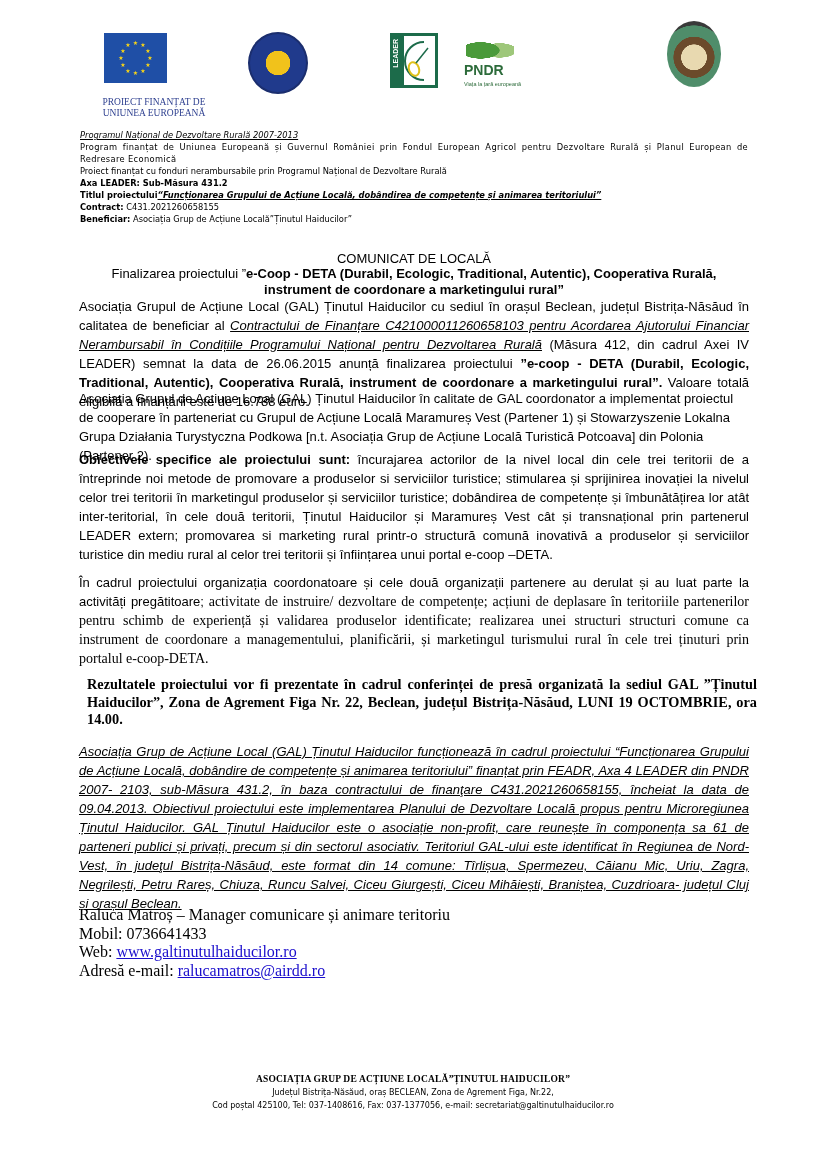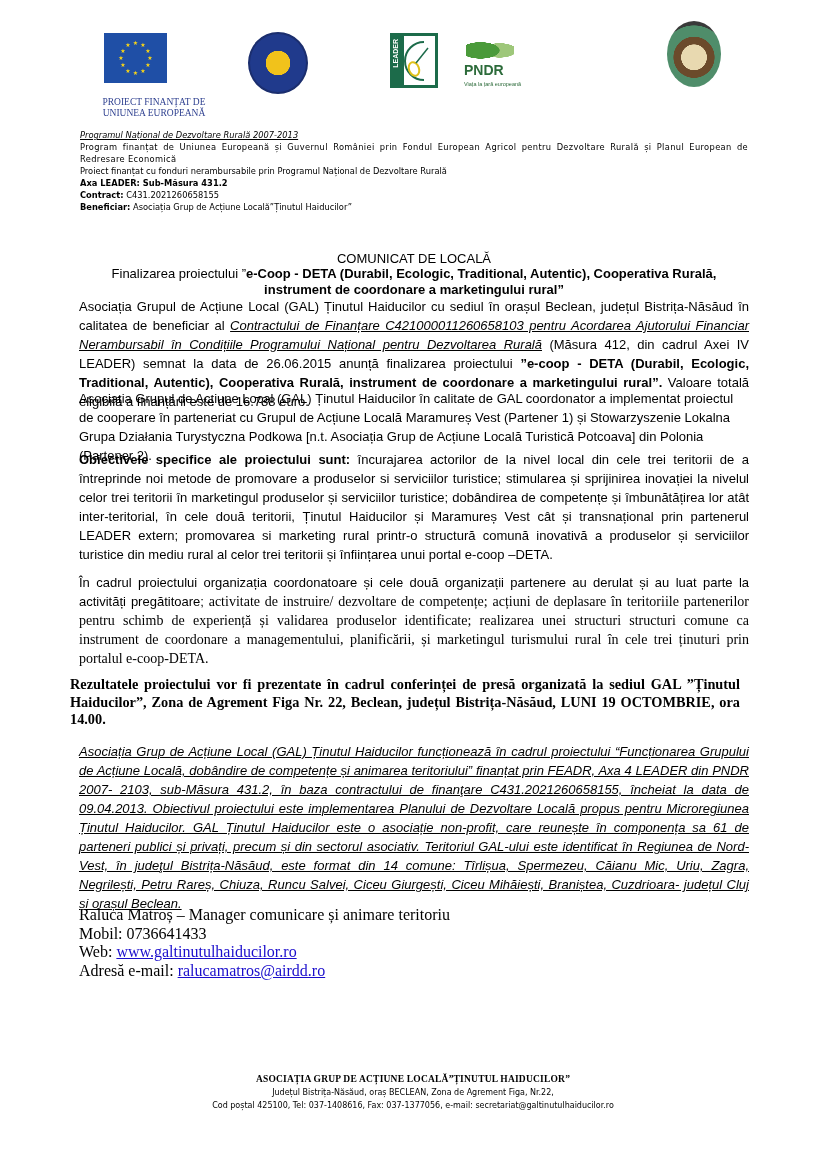--- a/index.html
+++ b/index.html
@@ -25,21 +25,21 @@
   .hdr div { white-space: nowrap; }
   .hdr .wrap { white-space: normal; text-align: justify; }
   .i { font-style: italic; text-decoration: underline; }
   .b { font-weight: bold; }
 
   
   .body-sans { position: absolute; left: 79px; width: 670px; font-family: "Liberation Sans", sans-serif; font-size: 13px; line-height: 19px; }
   .title { position: absolute; left: 79px; top: 251px; width: 670px; text-align: center; font-family: "Liberation Sans", sans-serif; font-size: 13px; line-height: 15.3px; }
   .justify { text-align: justify; }
   .serif { font-family: "Liberation Serif", serif; font-size: 14px; }
-  .body-serif { position: absolute; left: 70px; width: 670px; font-family: "Liberation Serif", serif; line-height: 15.3px; }
+  .body-serif { position: absolute; left: 87px; width: 670px; font-family: "Liberation Serif", serif; line-height: 15.3px; }
 
   .contacts { position: absolute; left: 79px; top: 906px; font-family: "Liberation Serif", serif; font-size: 16px; line-height: 18.5px; }
   .link { color: #1a0dcc; text-decoration: underline; }
 
   .footer { position: absolute; left: 0; top: 1073px; width: 826px; text-align: center; }
   .footer-org { font-family: "Liberation Serif", serif; font-weight: bold; font-size: 9.5px; line-height: 13px; letter-spacing: 0.2px; }
   .footer-line { font-family: "DejaVu Sans", sans-serif; font-size: 8px; line-height: 13px; }
 </style>
 </head>
 <body>
@@ -88,20 +88,21 @@
     <div class="pndr-sub">Viața la țară europeană</div>
   </div>
 
   <div class="logo gal-logo"></div>
 
   <div class="hdr">
     <div class="i">Programul Național de Dezvoltare Rurală 2007-2013</div>
     <div class="wrap" style="letter-spacing:0.35px;">Program finanțat de Uniunea Europeană și Guvernul României prin Fondul European Agricol pentru Dezvoltare Rurală și Planul European de Redresare Economică</div>
     <div>Proiect finanțat cu fonduri nerambursabile prin Programul Național de Dezvoltare Rurală</div>
     <div class="b">Axa LEADER: Sub-Măsura 431.2</div>
+    <div><span class="b">Titlul proiectului</span><span class="b i">“Funcționarea Grupului de Acțiune Locală, dobândirea de competențe și animarea teritoriului”</span></div>
     <div><span class="b">Contract:</span><span> C431.2021260658155</span></div>
     <div><span class="b">Beneficiar:</span><span> Asociația Grup de Acțiune Locală”Ținutul Haiducilor”</span></div>
   </div>
 
   <div class="title">
     <div>COMUNICAT DE LOCALĂ</div>
     <div style="padding:0 10px;"><span>Finalizarea proiectului ”</span><span class="b">e-Coop - DETA (Durabil, Ecologic, Traditional, Autentic), Cooperativa  Rurală, instrument de coordonare a marketingului  rural”</span></div>
   </div>
 
   <div class="body-sans justify" style="top:297px;">

